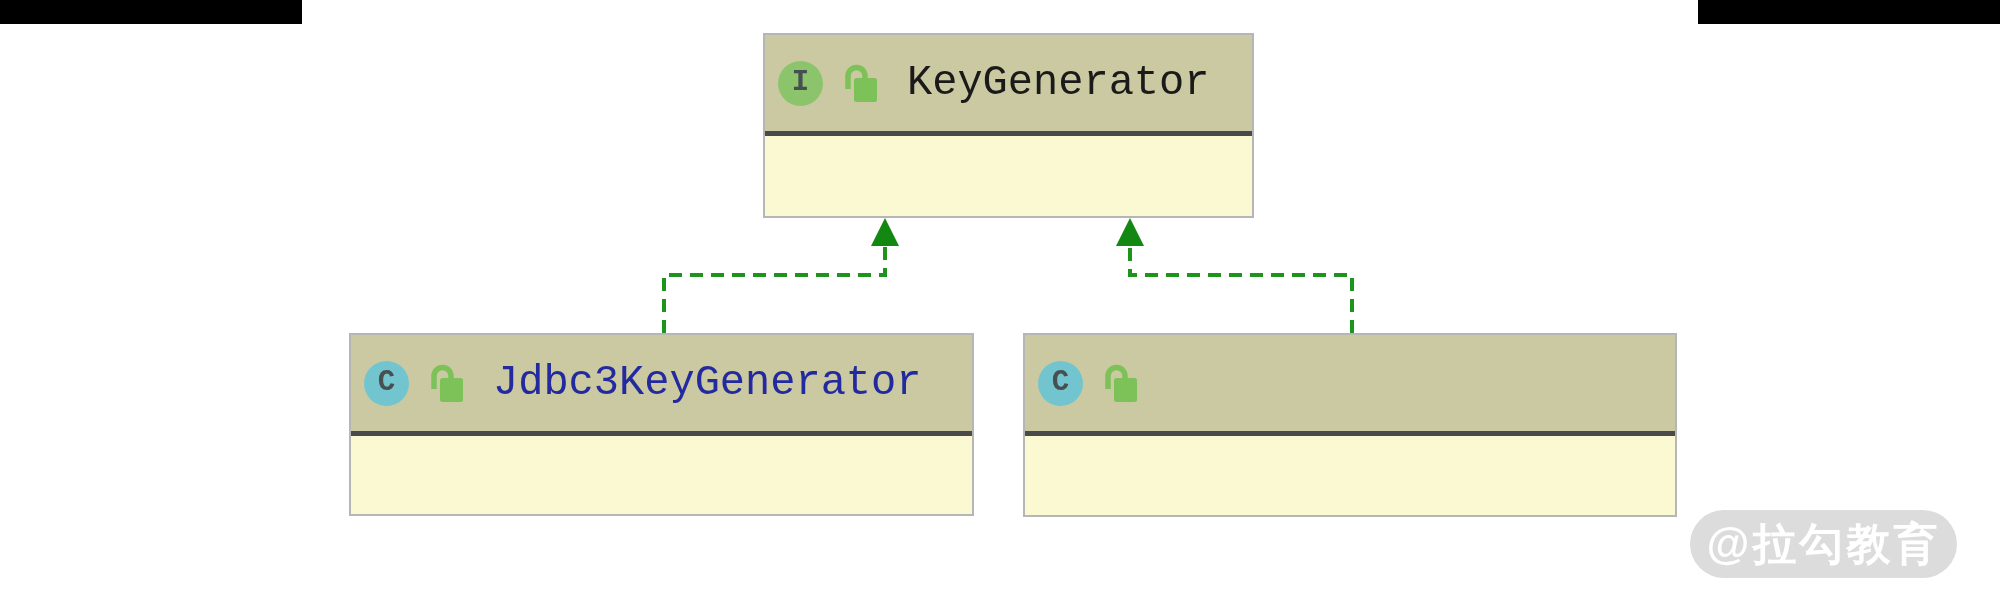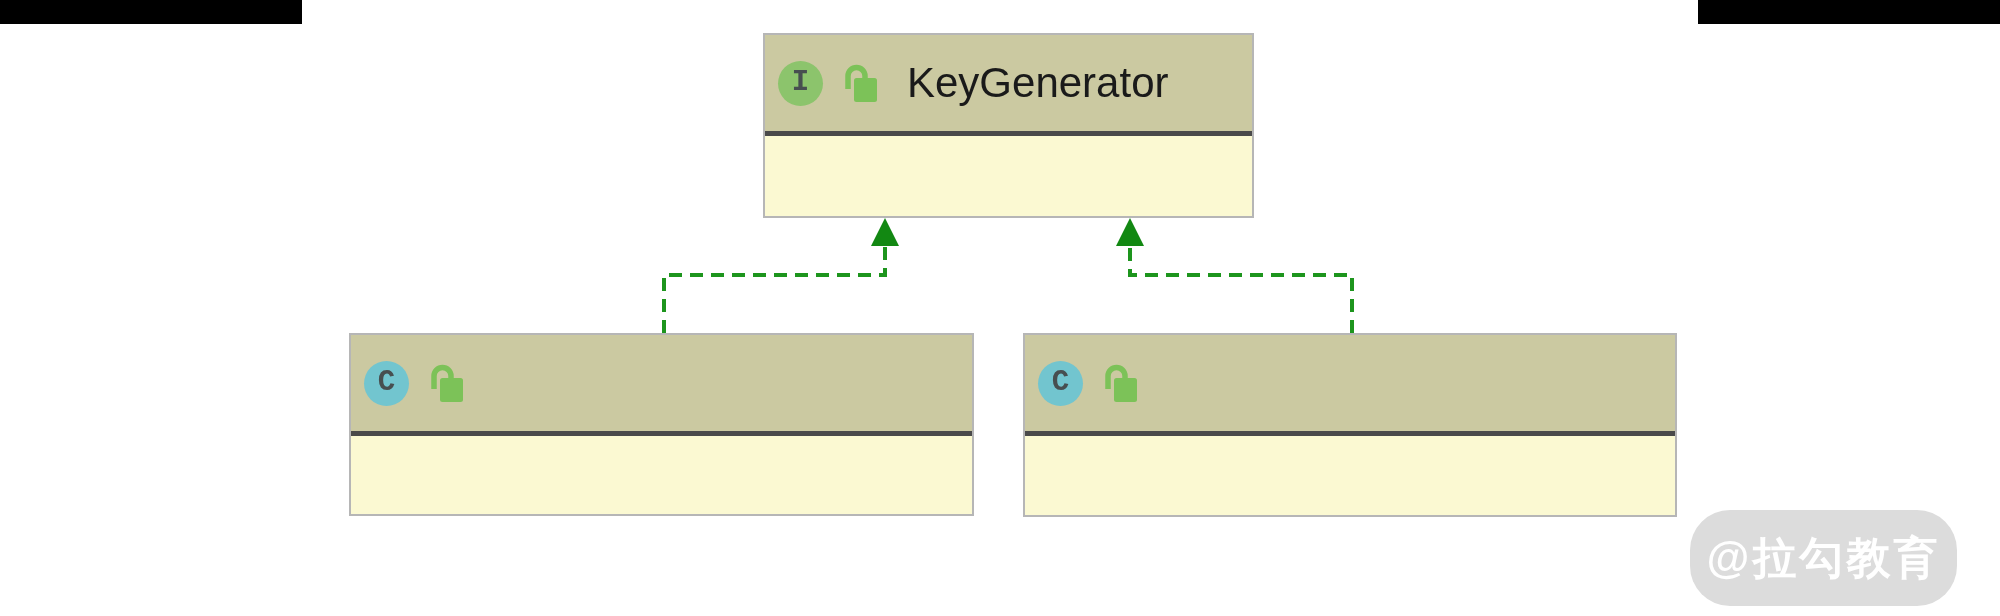--- a/index.html
+++ b/index.html
@@ -46,29 +46,29 @@
   }
   .badge-interface{background:var(--interface-badge-bg,#8cc46c);}
   .badge-class{background:var(--class-badge-bg,#72c5cf);}
 
   .lock-icon{flex:0 0 auto;margin-left:17px;display:block;}
   .lock-shackle{stroke:var(--lock-green,#7cc258);fill:none;}
   .lock-body{fill:var(--lock-green,#7cc258);}
 
   .node-title{
     margin-left:29px;
-    font-family:Liberation Sans, sans-serif;
+    font-family:Liberation Mono, monospace;
     font-size:42px;line-height:1;white-space:nowrap;
   }
   .interface-node .node-title{color:var(--interface-name-color,#1a1a1a);}
   .class-node .node-title{color:var(--class-name-color,#232a9f);}
 
   
   .watermark{
-    position:absolute;left:1690px;top:510px;width:267px;height:96px;
+    position:absolute;left:1690px;top:510px;width:267px;height:68px;
     border-radius:40px;background:var(--watermark-bg,#dcdcdc);
     display:flex;align-items:center;justify-content:center;
     font-size:44px;font-weight:bold;letter-spacing:3px;
     color:var(--watermark-text-color,#ffffff);
   }
 </style>
 </head>
 <body>
 
 <div class="black-bar bar-left"></div>
@@ -98,20 +98,21 @@
   <div class="node-body"></div>
 </div>
 
 <div class="uml-node class-node" style="left:349px;top:333px;width:625px;height:183px;">
   <div class="node-header">
     <span class="badge badge-class">C</span>
     <svg class="lock-icon" width="38" height="42" viewBox="0 0 38 42">
       <path class="lock-shackle" d="M8 27 V14 a8.5 8.5 0 0 1 17 0 v3" stroke-width="5.5"></path>
       <rect class="lock-body" x="14" y="16" width="23" height="24" rx="2.5"></rect>
     </svg>
+    <span class="node-title">Jdbc3KeyGenerator</span>
   </div>
   <div class="node-separator"></div>
   <div class="node-body"></div>
 </div>
 
 <div class="uml-node class-node" style="left:1023px;top:333px;width:654px;height:184px;">
   <div class="node-header">
     <span class="badge badge-class">C</span>
     <svg class="lock-icon" width="38" height="42" viewBox="0 0 38 42">
       <path class="lock-shackle" d="M8 27 V14 a8.5 8.5 0 0 1 17 0 v3" stroke-width="5.5"></path>

